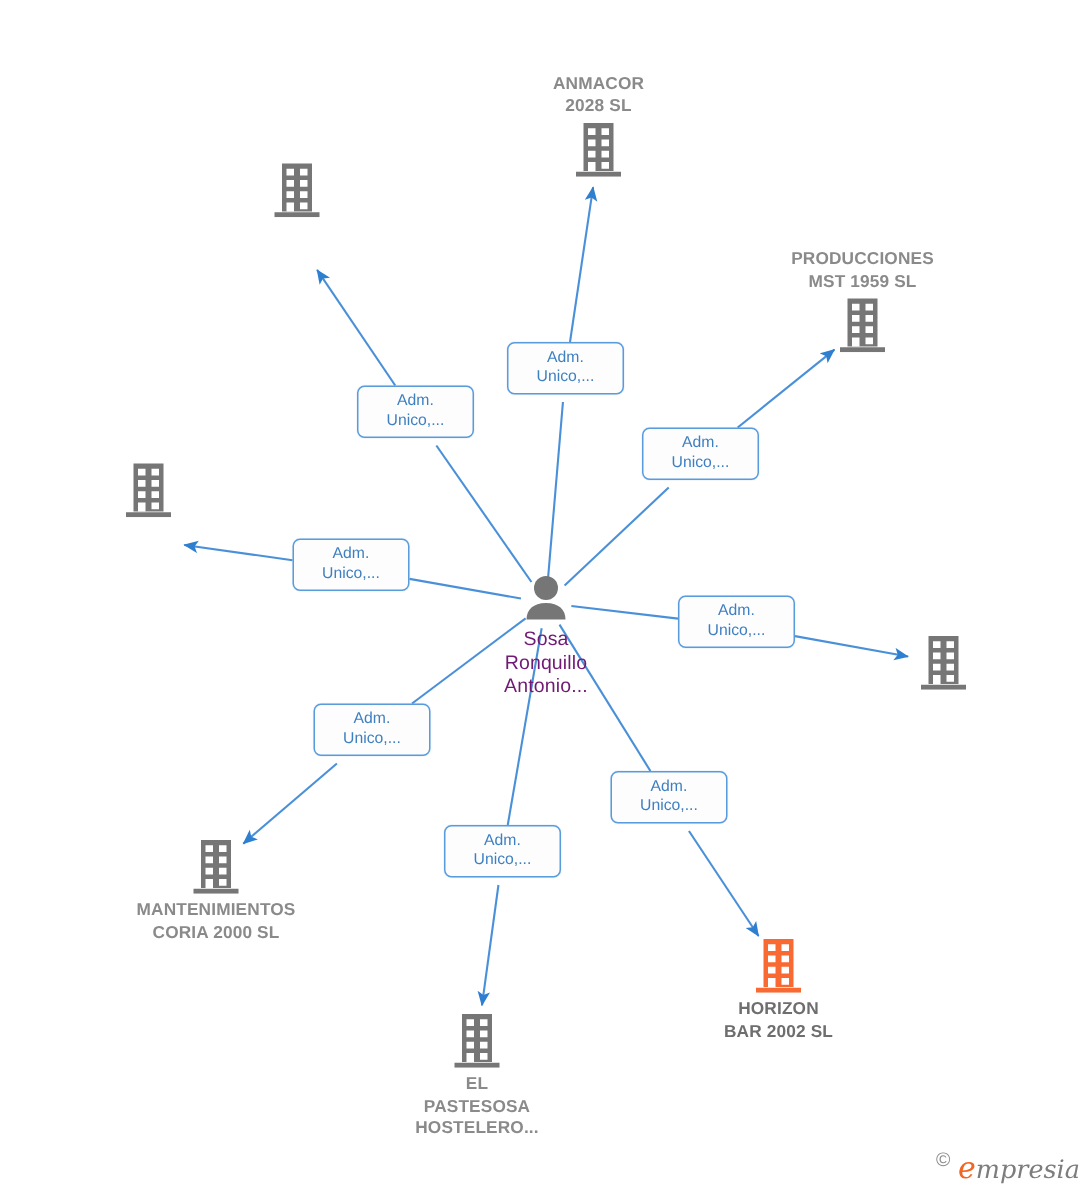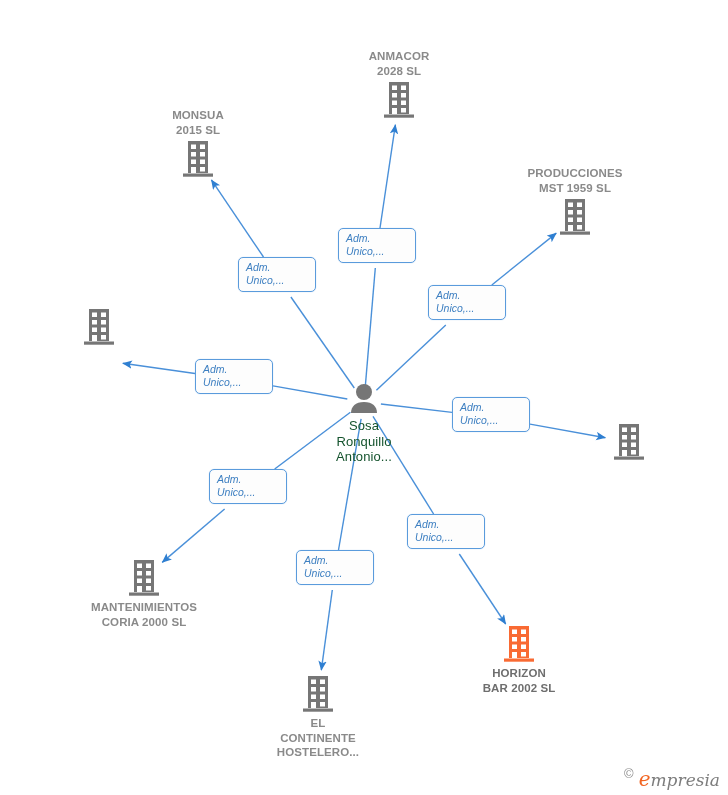--- a/index.html
+++ b/index.html
@@ -35,21 +35,21 @@
   .node-label {
     font-size: 11.5px;
     line-height: 14.5px;
     color: #8a8a8a;
     letter-spacing: 0.1px;
     font-weight: bold;
     white-space: pre-line;
   }
   .node-label.person {
     font-weight: normal;
-    color: #14532d;
+    color: #701a75;
     font-size: 13px;
     line-height: 15.5px;
   }
   .node-label.highlight {
     color: #6e6e6e;
   }
   .node-icon {
     display: block;
     margin: 0 auto;
     line-height: 0;
@@ -59,24 +59,24 @@
 
   .edge-label {
     position: absolute;
     box-sizing: border-box;
     border: 1.3px solid #5a9bdc;
     border-radius: 5px;
     background: #fdfdfd;
     color: #3d7fc1;
     font-size: 10.5px;
     line-height: 13px;
+    text-align: center;
     padding: 3px 7px 4px 7px;
     white-space: pre-line;
     box-shadow: 0 0 0 0.5px rgba(90,155,220,0.12);
-    font-style: italic;
   }
 
   #watermark {
     position: absolute;
     right: 8px;
     bottom: 6px;
     display: flex;
     align-items: center;
     gap: 5px;
   }
@@ -149,22 +149,20 @@
             <rect x="10" y="12" width="5" height="4.5" fill="#ffffff"></rect>
             <rect x="19" y="12" width="5" height="4.5" fill="#ffffff"></rect>
             <rect x="10" y="19.5" width="5" height="4.5" fill="#ffffff"></rect>
             <rect x="19" y="19.5" width="5" height="4.5" fill="#ffffff"></rect>
             <rect x="10" y="27" width="5" height="6" fill="#ffffff"></rect>
             <rect x="19" y="27" width="5" height="4.5" fill="#ffffff"></rect>
             <rect x="2" y="33.5" width="30" height="3.2" fill="#767676"></rect>
           </svg></span>
       </div>
       <div class="node label-above" style="left: 198px; top: 108px;">
-        <div class="node-label">MONSUA
-2015  SL</div>
         <span class="node-icon"><svg width="34" height="38" viewBox="0 0 34 38" xmlns="http://www.w3.org/2000/svg">
             <rect x="7" y="1" width="20" height="32" fill="#767676"></rect>
             <rect x="10" y="4.5" width="5" height="4.5" fill="#ffffff"></rect>
             <rect x="19" y="4.5" width="5" height="4.5" fill="#ffffff"></rect>
             <rect x="10" y="12" width="5" height="4.5" fill="#ffffff"></rect>
             <rect x="19" y="12" width="5" height="4.5" fill="#ffffff"></rect>
             <rect x="10" y="19.5" width="5" height="4.5" fill="#ffffff"></rect>
             <rect x="19" y="19.5" width="5" height="4.5" fill="#ffffff"></rect>
             <rect x="10" y="27" width="5" height="6" fill="#ffffff"></rect>
             <rect x="19" y="27" width="5" height="4.5" fill="#ffffff"></rect>
@@ -238,21 +236,21 @@
             <rect x="19" y="4.5" width="5" height="4.5" fill="#ffffff"></rect>
             <rect x="10" y="12" width="5" height="4.5" fill="#ffffff"></rect>
             <rect x="19" y="12" width="5" height="4.5" fill="#ffffff"></rect>
             <rect x="10" y="19.5" width="5" height="4.5" fill="#ffffff"></rect>
             <rect x="19" y="19.5" width="5" height="4.5" fill="#ffffff"></rect>
             <rect x="10" y="27" width="5" height="6" fill="#ffffff"></rect>
             <rect x="19" y="27" width="5" height="4.5" fill="#ffffff"></rect>
             <rect x="2" y="33.5" width="30" height="3.2" fill="#767676"></rect>
           </svg></span>
         <div class="node-label">EL
-CONTINENTE
+PASTESOSA
 HOSTELERO...</div>
       </div>
       <div class="node label-below" style="left: 519px; top: 625px;">
         <span class="node-icon"><svg width="34" height="38" viewBox="0 0 34 38" xmlns="http://www.w3.org/2000/svg">
             <rect x="7" y="1" width="20" height="32" fill="#f96a33"></rect>
             <rect x="10" y="4.5" width="5" height="4.5" fill="#ffffff"></rect>
             <rect x="19" y="4.5" width="5" height="4.5" fill="#ffffff"></rect>
             <rect x="10" y="12" width="5" height="4.5" fill="#ffffff"></rect>
             <rect x="19" y="12" width="5" height="4.5" fill="#ffffff"></rect>
             <rect x="10" y="19.5" width="5" height="4.5" fill="#ffffff"></rect>

